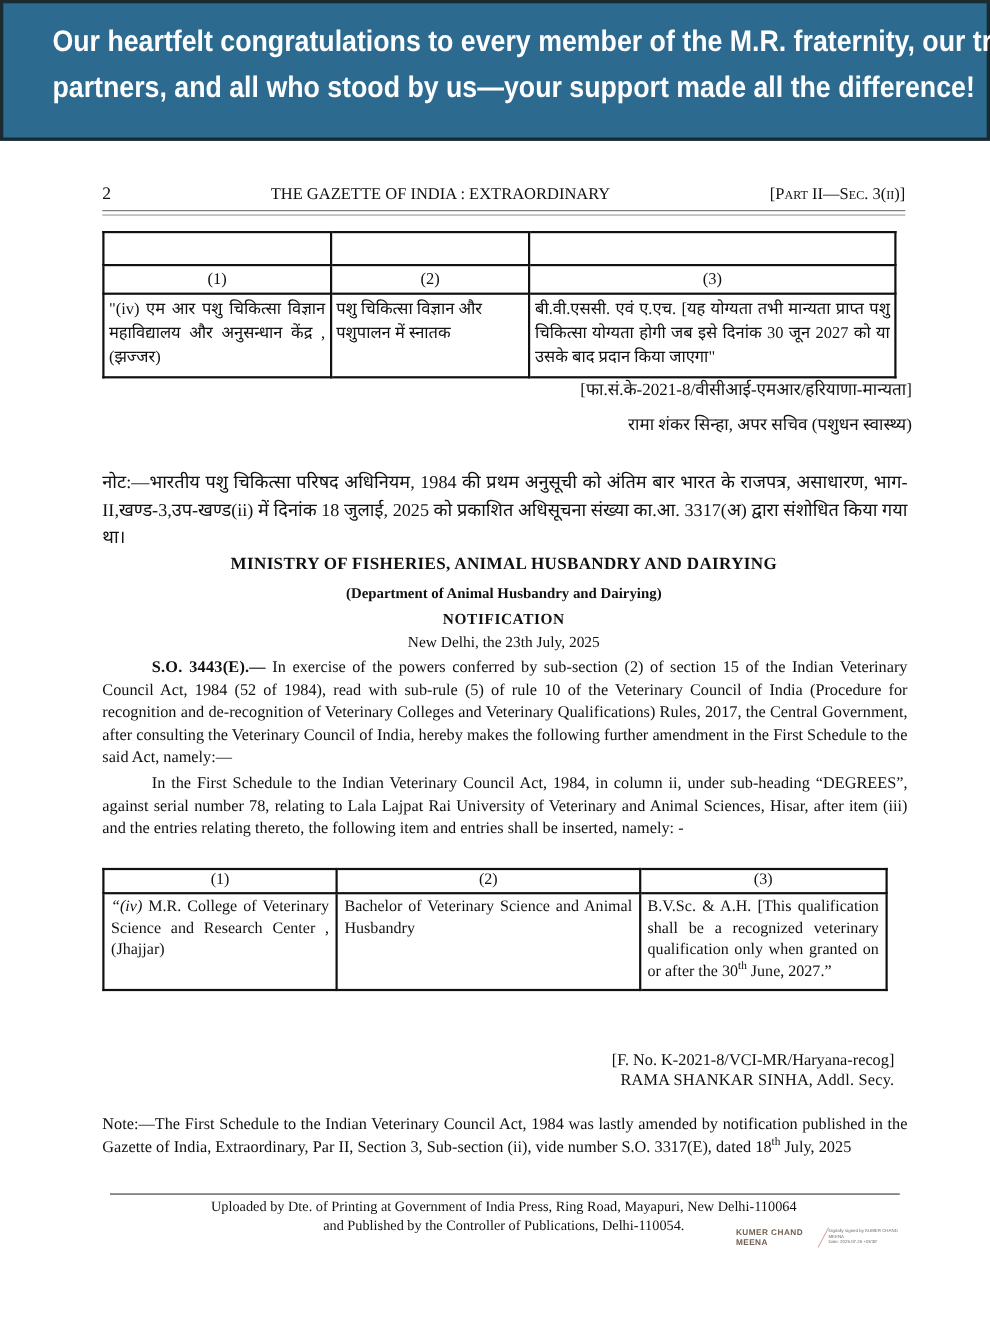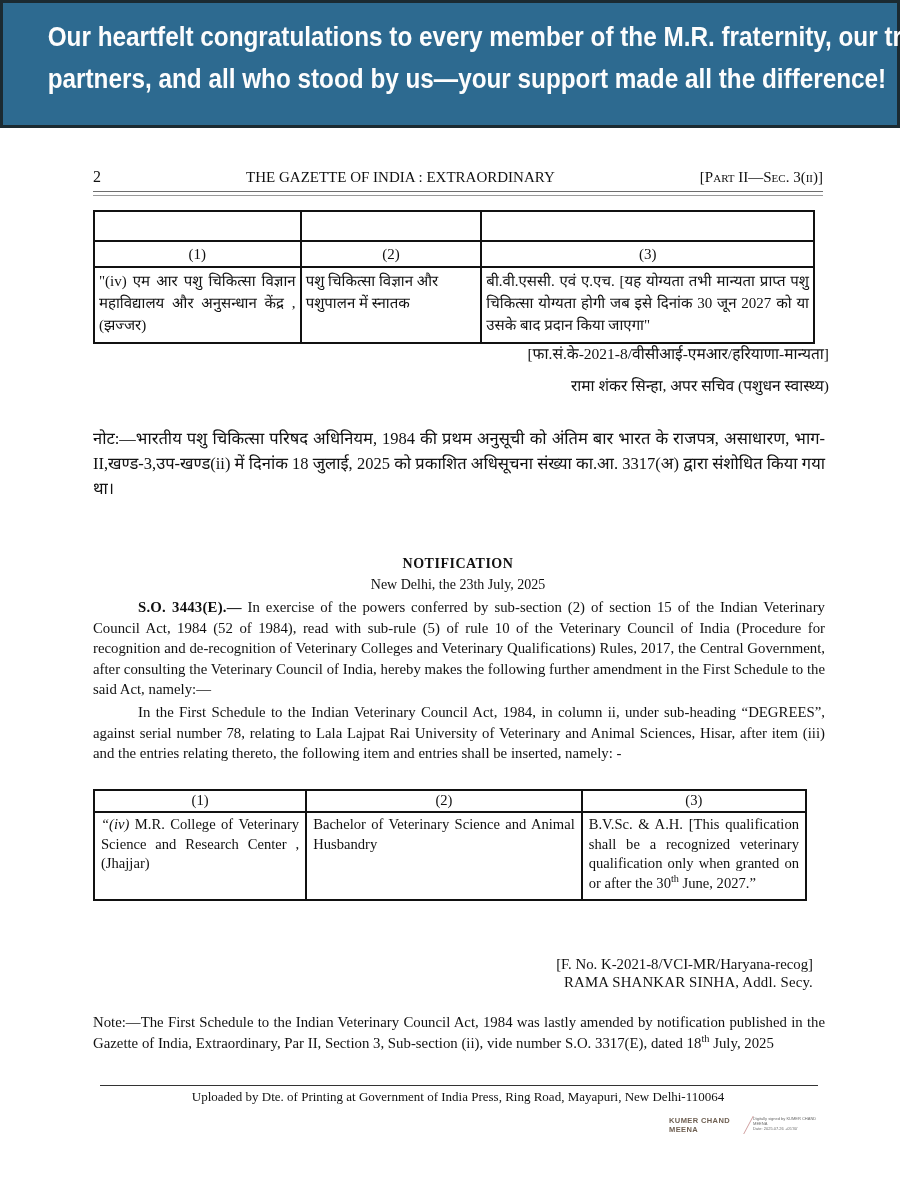--- a/index.html
+++ b/index.html
@@ -121,20 +121,22 @@
       <td class="cell-just">बी.वी.एससी. एवं ए.एच. [यह योग्यता तभी मान्यता प्राप्त पशु चिकित्सा योग्यता होगी जब इसे दिनांक 30 जून 2027 को या उसके बाद प्रदान किया जाएगा"</td>
     </tr>
   </tbody>
     </table>
 
   <div class="r-align hindi-file">[फा.सं.के-2021-8/वीसीआई-एमआर/हरियाणा-मान्यता]</div>
   <div class="r-align hindi-sign">रामा शंकर सिन्हा, अपर सचिव (पशुधन स्वास्थ्य)</div>
 
   <div class="hindi-note">नोट:—भारतीय पशु चिकित्सा परिषद अधिनियम, 1984 की प्रथम अनुसूची को अंतिम बार भारत के राजपत्र, असाधारण, भाग-II,खण्ड-3,उप-खण्ड(ii) में दिनांक 18 जुलाई, 2025 को प्रकाशित अधिसूचना संख्या का.आ. 3317(अ) द्वारा संशोधित किया गया था।</div>
 
+  <div class="center-block m1">MINISTRY OF FISHERIES, ANIMAL HUSBANDRY AND DAIRYING</div>
+  <div class="center-block m2">(Department of Animal Husbandry and Dairying)</div>
   <div class="center-block m3">NOTIFICATION</div>
   <div class="center-block m4">New Delhi, the 23th July, 2025</div>
 
   <div class="para p1"><span class="indent"></span><b class="lead">S.O. 3443(E).—</b><span> In exercise of the powers conferred by sub-section (2) of section 15 of the Indian Veterinary Council Act, 1984 (52 of 1984), read with sub-rule (5) of rule 10 of the Veterinary Council of India (Procedure for recognition and de-recognition of Veterinary Colleges and Veterinary Qualifications) Rules, 2017, the Central Government, after consulting the Veterinary Council of India, hereby makes the following further amendment in the First Schedule to the said Act, namely:—</span></div>
 
   <div class="para p2"><span class="indent"></span><span>In the First Schedule to the Indian Veterinary Council Act, 1984, in column ii, under sub-heading “DEGREES”, against serial number 78, relating to Lala Lajpat Rai University of Veterinary and Animal Sciences, Hisar, after item (iii) and the entries relating thereto, the following item and entries shall be inserted, namely: -</span></div>
 
   <table class="etable">
     <colgroup>
         <col class="ec1">
@@ -155,20 +157,21 @@
   </tbody>
     </table>
 
   <div class="r-align en-refs en-file">[F. No. K-2021-8/VCI-MR/Haryana-recog]</div>
   <div class="r-align en-refs en-sign">RAMA SHANKAR SINHA, Addl. Secy.</div>
 
   <div class="para note-en"><span>Note:—The First Schedule to the Indian Veterinary Council Act, 1984 was lastly amended by notification published in the Gazette of India, Extraordinary, Par II, Section 3, Sub-section (ii), vide number S.O. 3317(E), dated 18</span><sup>th</sup><span> July, 2025</span></div>
 
   <div class="footer-rule"></div>
   <div class="center-block f1">Uploaded by Dte. of Printing at Government of India Press, Ring Road, Mayapuri, New Delhi-110064</div>
+  <div class="center-block f2">and Published by the Controller of Publications, Delhi-110054.</div>
 
   <div class="sigblock">
     <div class="signame">
       <div>KUMER CHAND</div>
       <div>MEENA</div>
     </div>
     <div class="sigslash"></div>
     <div class="sigtiny">
       <div>Digitally signed by KUMER CHAND</div>
       <div>MEENA</div>

